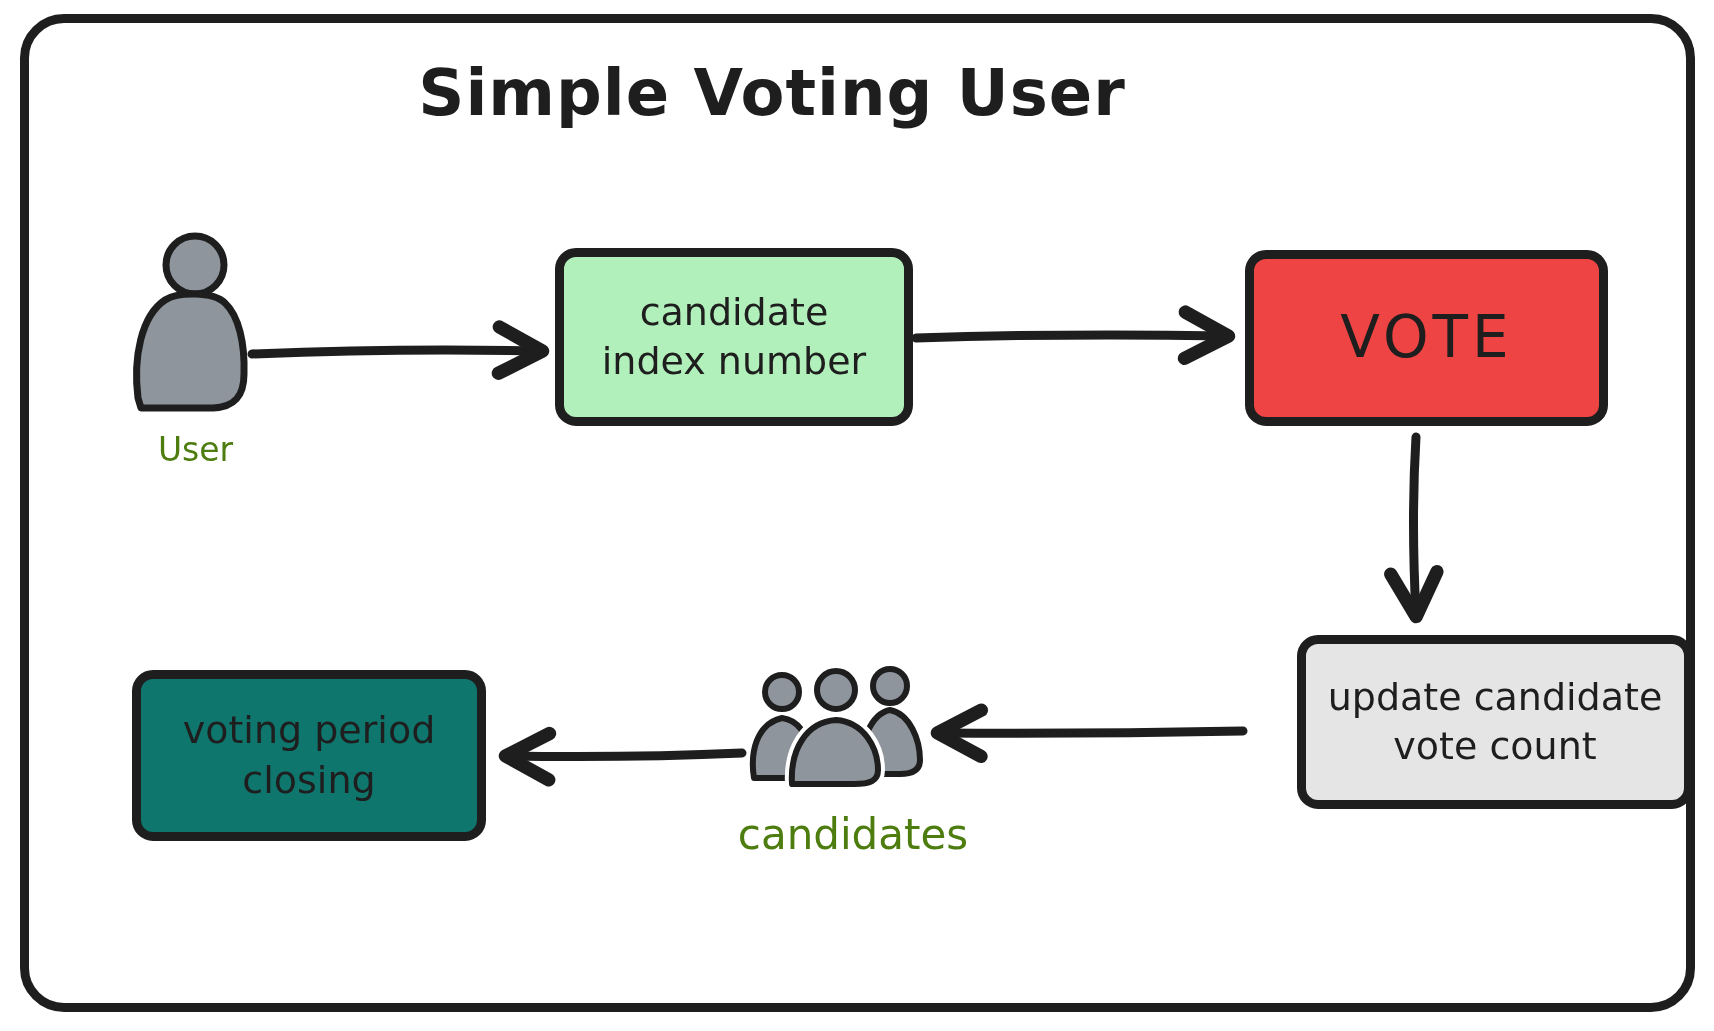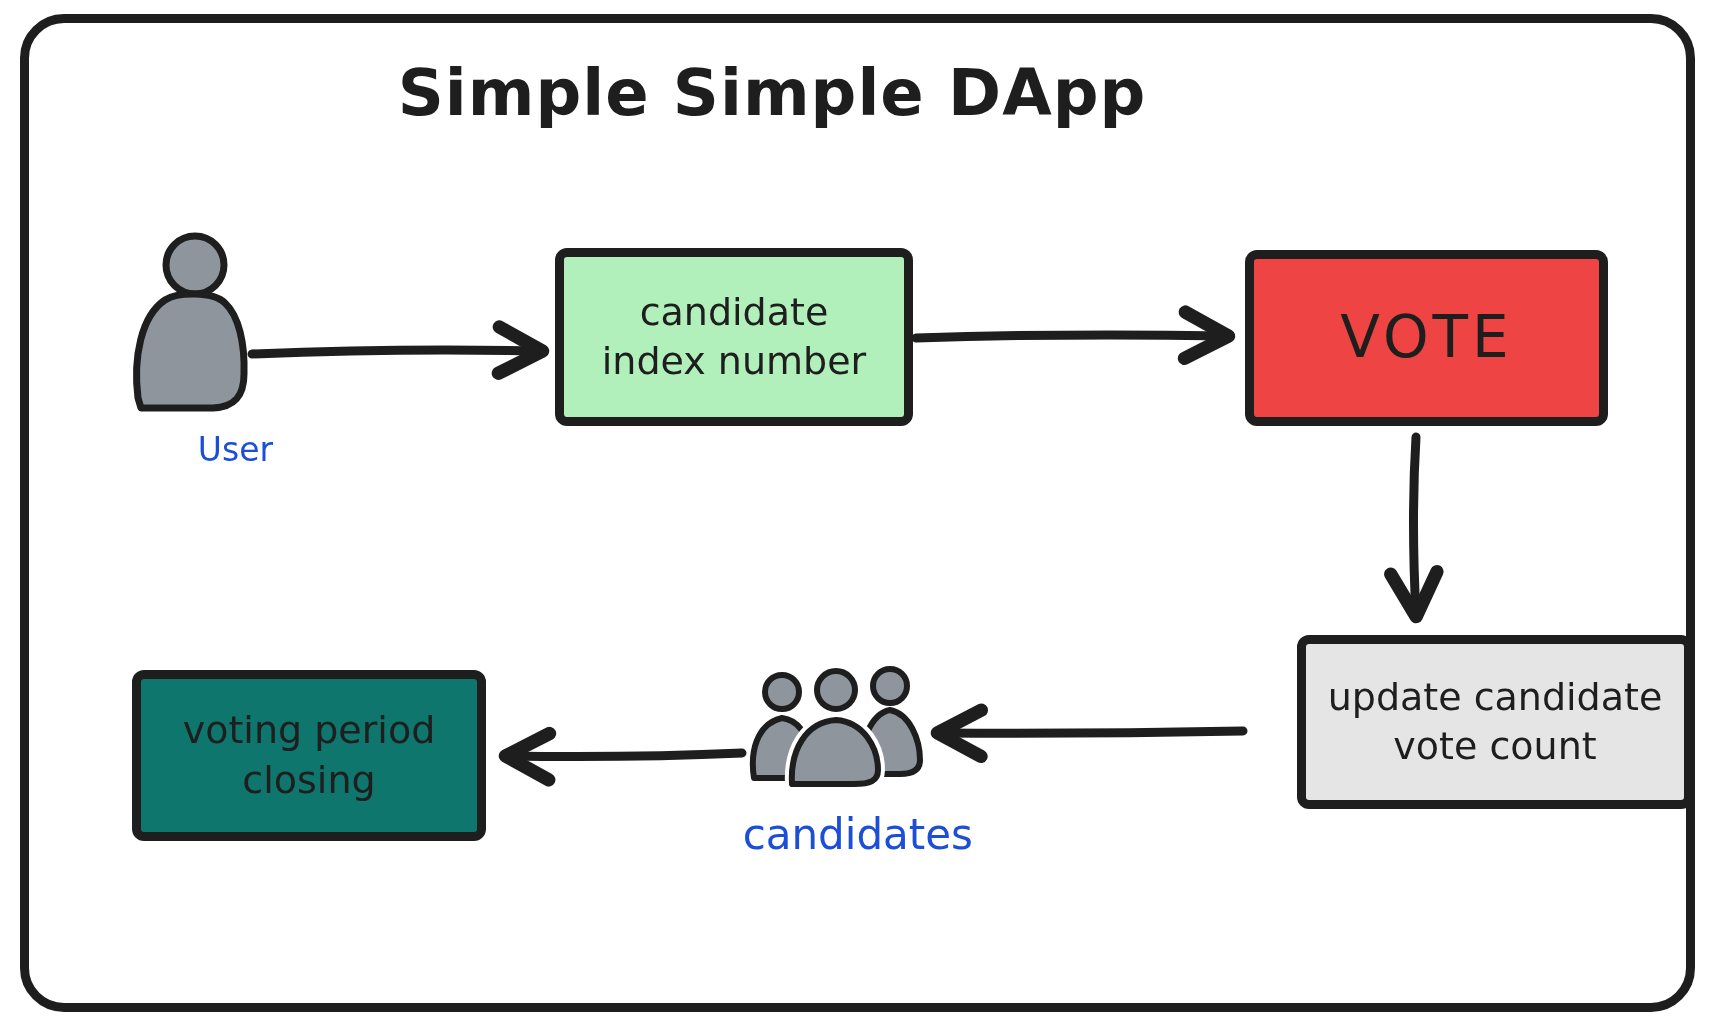--- a/index.html
+++ b/index.html
@@ -12,43 +12,43 @@
   .frame{
     position:absolute;left:20px;top:14px;width:1657px;height:980px;
     border:9px solid #1e1e1e;border-radius:44px;background:transparent;
   }
   .title{
     position:absolute;left:0;top:56px;width:1544px;text-align:center;
     font-size:64px;font-weight:bold;letter-spacing:1px;color:#1e1e1e;
   }
   .node{
     position:absolute;display:flex;align-items:center;justify-content:center;
-    text-align:center;border:9px solid #1e1e1e;border-radius:12px;
+    text-align:center;border:9px solid #1e1e1e;border-radius:21px;
     font-size:38px;line-height:1.3;white-space:pre-line;box-sizing:border-box;
   }
   .node-candidate-index{left:555px;top:248px;width:358px;height:178px;background:#b2f0bb;}
   .node-vote{left:1245px;top:250px;width:363px;height:176px;background:#ef4444;
     font-size:58px;letter-spacing:4px;}
   .node-update-count{left:1297px;top:635px;width:396px;height:174px;background:#e5e5e5;}
   .node-voting-period{left:132px;top:670px;width:354px;height:171px;background:#0f766e;}
   .actor-label{
-    position:absolute;text-align:right;font-size:33px;color:#1d4ed8;
+    position:absolute;text-align:center;font-size:33px;color:#4d7c0f;
   }
   .label-user{left:118px;top:430px;width:155px;}
   .label-candidates{left:733px;top:810px;width:240px;font-size:42px;}
   .icon-abs{position:absolute;}
   svg{display:block;overflow:visible;}
   .arrow-layer{position:absolute;left:0;top:0;width:1714px;height:1031px;pointer-events:none;}
 </style>
 </head>
 <body>
 
 <div class="frame"></div>
 
-<div class="title">Simple Simple DApp</div>
+<div class="title">Simple Voting User</div>
 
 <svg class="arrow-layer" viewBox="0 0 1714 1031">
   <defs>
     <marker id="ah" viewBox="0 0 14 14" refX="11" refY="7" markerWidth="8" markerHeight="8" orient="auto-start-reverse">
       <path d="M3,2.5 L11.5,7 L3,11.5" fill="none" stroke="#1e1e1e" stroke-width="2.6" stroke-linecap="round" stroke-linejoin="round"></path>
     </marker>
   </defs>
   <g fill="none" stroke="#1e1e1e" stroke-width="9" stroke-linecap="round">
     <path d="M252,354 Q400,348 540,351" marker-end="url(#ah)"></path>
     <path d="M916,338 Q1070,333 1226,336" marker-end="url(#ah)"></path>

